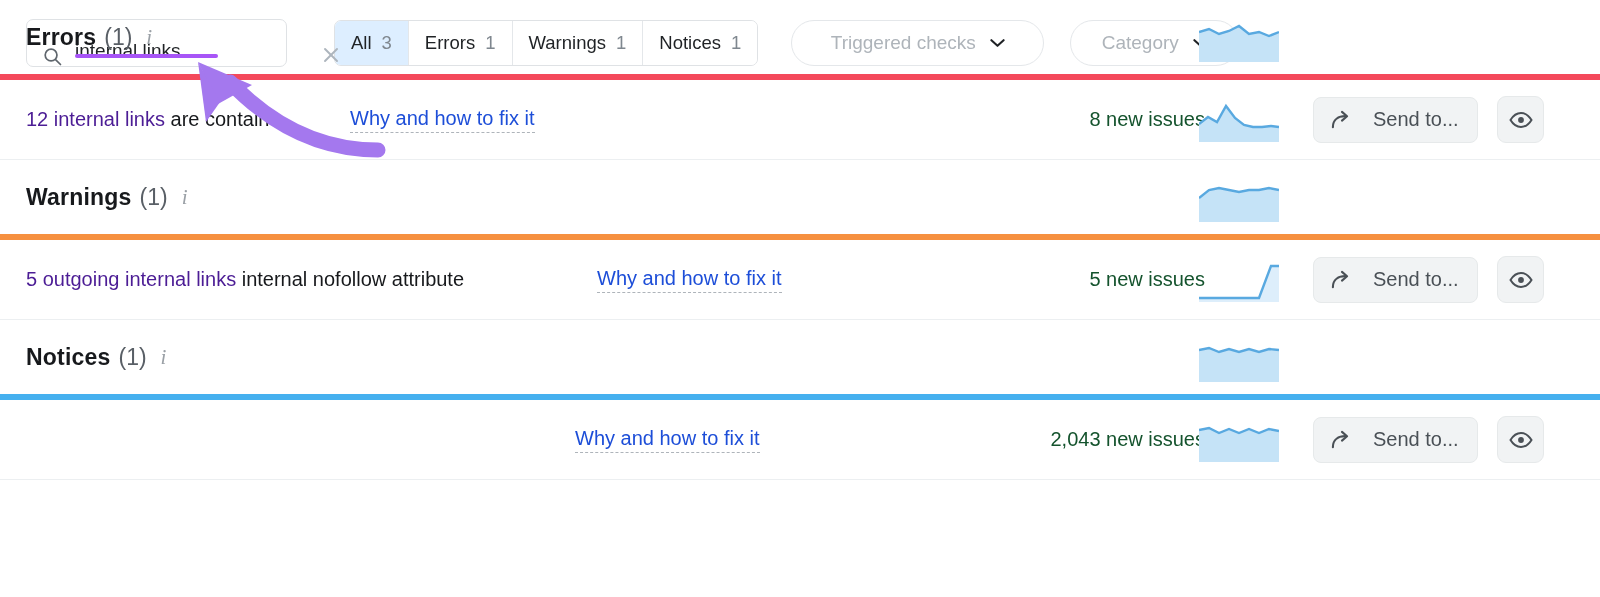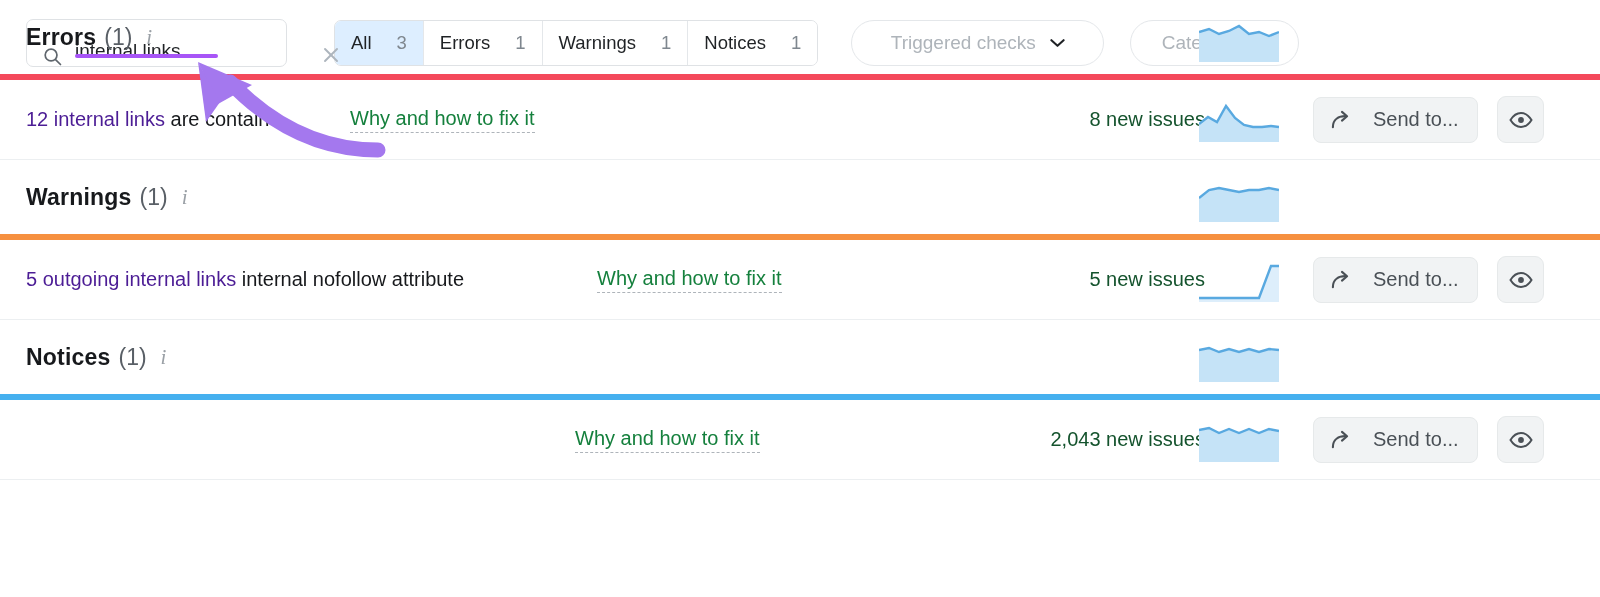--- a/index.html
+++ b/index.html
@@ -34,21 +34,21 @@
   }
   .clear-icon {
     width: 22px; height: 22px; flex: 0 0 auto; color: #adb5bd; cursor: pointer;
   }
 
   .segmented {
     display: flex; align-items: stretch; height: 46px; margin-left: 47px;
     border: 1px solid #dfe2e5; border-radius: 7px; overflow: hidden; background:#fff;
   }
   .seg {
-    display: flex; align-items: center; gap: 25px;
+    display: flex; align-items: center; gap: 10px;
     padding: 0 16px; font-size: 18.5px; color: #1f2225;
     border-right: 1px solid #e4e7ea; cursor: pointer; background: #fff;
     white-space: nowrap;
     text-align: center;
   }
   .seg:last-child { border-right: 0; }
   .seg.active { background: #ddeeff; }
   .seg .cnt { color: #7f878f; font-size: 18.5px; }
   .seg.active .cnt { color: #7f878f; }
 
@@ -79,21 +79,21 @@
   .bar.warnings { background: #f6903f; }
   .bar.notices { background: #45b0ef; }
 
   .row {
     position: relative; display: flex; align-items: center; height: 80px;
     border-bottom: 1px solid #eceff1; padding-left: 26px;
   }
   .issue-text { font-size: 20px; color: #17191c; white-space: nowrap; }
   .issue-text .lnk { color: #4c1d95; cursor: pointer; }
   .fix-link {
-    position: absolute; font-size: 20px; color: #15803d;
+    position: absolute; font-size: 20px; color: #1d4ed8;
     border-bottom: 1px dashed #aeb4ba; padding-bottom: 2px; cursor: pointer;
     white-space: nowrap;
   }
   .new-issues {
     position: absolute; right: 395px; font-size: 20px; color: #14532d;
     text-align: right; cursor: pointer; white-space: nowrap;
   }
   .row-spark { position: absolute; left: 1199px; top: 18px; }
   .send-btn {
     position: absolute; left: 1313px; display: flex; align-items: center;

